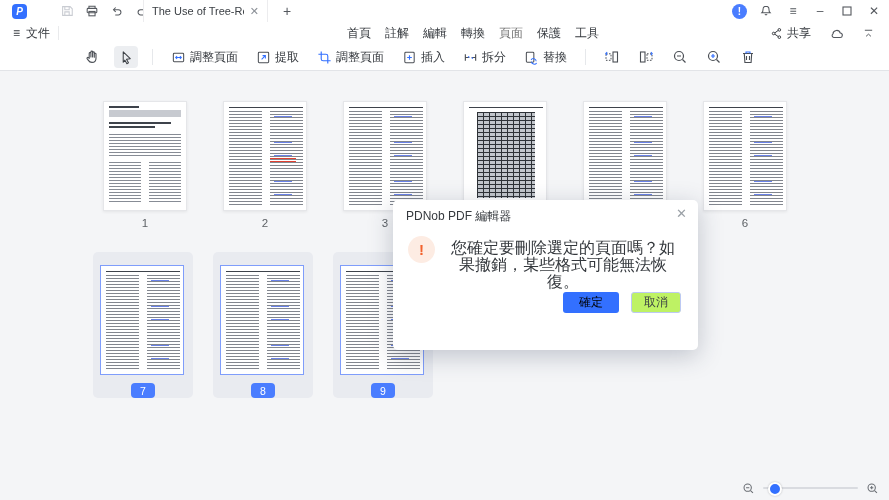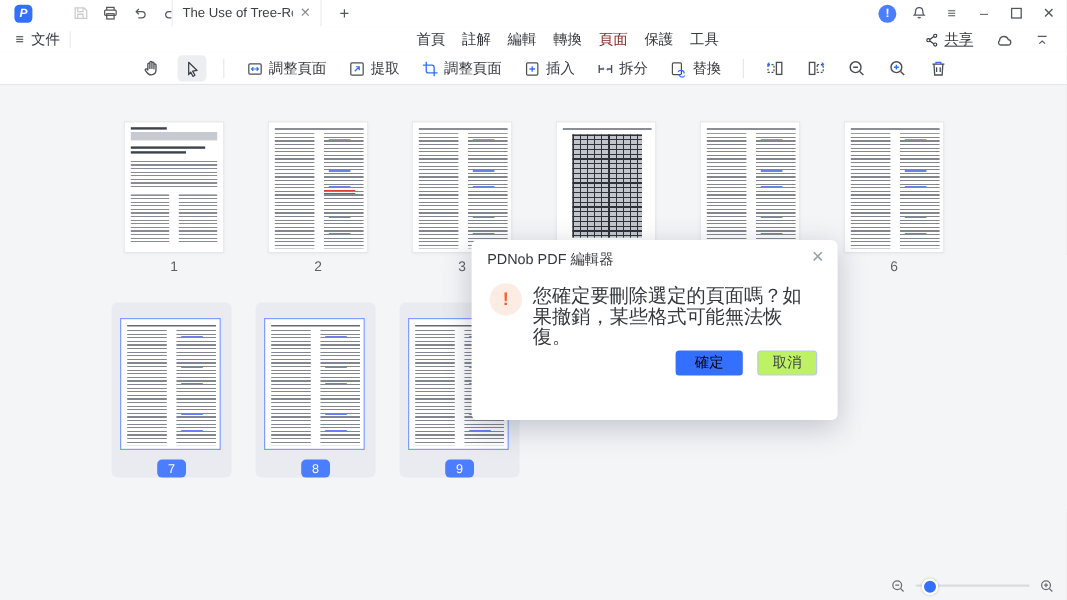--- a/index.html
+++ b/index.html
@@ -24,28 +24,28 @@
   .avatar{width:15px;height:15px;border-radius:50%;background:#4a7dff;color:#fff;font-size:10px;font-weight:700;
           display:flex;align-items:center;justify-content:center;}
   .winbtn{width:16px;height:16px;display:flex;align-items:center;justify-content:center;color:#54585e;font-size:12px;}
 
   
   .menubar{position:absolute;left:0;top:22px;width:889px;height:22px;background:#fff;border-bottom:1px solid #f2f3f5;}
   .mb-file{position:absolute;left:13px;top:0;height:22px;display:flex;align-items:center;gap:6px;font-size:12px;color:#35393e;}
   .mb-sep{position:absolute;left:58px;top:4px;width:1px;height:14px;background:#e9eaec;}
   .mb-items{position:absolute;left:333px;top:0;height:22px;display:flex;align-items:center;gap:12px;margin-left:13px;}
   .mb-item{font-size:12px;color:#35393e;padding:3px 1px;position:relative;}
-  .mb-item.active{color:#7f1d1d;}
+  .mb-item.active{color:#737373;}
   .mb-item.active::after{content:"";position:absolute;left:0;right:0;bottom:-2px;height:2px;background:#3370ff;border-radius:1px;}
-  .mb-right{position:absolute;right:14px;top:0;height:22px;display:flex;align-items:center;gap:18px;color:#54585e;text-decoration:underline;}
+  .mb-right{position:absolute;right:14px;top:0;height:22px;display:flex;align-items:center;gap:18px;color:#54585e;}
   .mb-share{display:flex;align-items:center;gap:4px;font-size:12px;color:#35393e;}
 
   
   .toolbar{position:absolute;left:0;top:44px;width:889px;height:27px;background:#fff;border-bottom:1px solid #e2e4e8;
-           display:flex;align-items:center;padding-left:114px;box-sizing:border-box;gap:10px;}
+           display:flex;align-items:center;padding-left:80px;box-sizing:border-box;gap:10px;}
   .tool{display:flex;align-items:center;gap:4px;font-size:12px;color:#35393e;padding:3px 4px;border-radius:4px;white-space:nowrap;}
   .toolico{width:24px;height:22px;display:flex;align-items:center;justify-content:center;border-radius:4px;}
   .toolico.active{background:#eceef1;}
   .t-sep{width:1px;height:16px;background:#e6e8eb;margin:0 4px;}
   svg.ic{display:block;}
 
   
   .canvas{position:absolute;left:0;top:71px;width:889px;height:429px;background:#f4f5f7;}
   .thumb{position:absolute;width:84px;top:30px;}
   .pg{position:relative;width:84px;height:110px;background:#fff;border:1px solid #e5e6e9;box-sizing:border-box;
@@ -76,21 +76,21 @@
       repeating-linear-gradient(to right,#2e3237 0 1px,transparent 1px 6px),
       repeating-linear-gradient(to bottom,#2e3237 0 1px,#c2c6cc 1px 4px),
       repeating-linear-gradient(to bottom,#82868e 0 1px,transparent 1px 3px);
     background-size:74px 1px,58px 86px,58px 86px,70px 8px;
     background-position:5px 5px,13px 10px,13px 10px,7px 99px;}
   .redmark{position:absolute;left:46px;top:56px;width:26px;height:6px;
            background:repeating-linear-gradient(to bottom,#e04031 0 1px,transparent 1px 3px);}
 
   
   .dialog{position:absolute;left:393px;top:129px;width:305px;height:150px;background:#fff;border-radius:5px;
-          box-shadow:0 6px 24px rgba(40,50,80,.25);z-index:30;}
+          box-shadow:0 6px 24px rgba(40,50,80,.25);z-index:30;text-align:center;}
   .dlg-title{position:absolute;left:13px;top:8px;font-size:12px;color:#35393e;}
   .dlg-close{position:absolute;right:11px;top:6px;color:#9aa0a6;font-size:13px;}
   .warn{position:absolute;left:15px;top:36px;width:27px;height:27px;border-radius:50%;background:#fdece3;
         color:#f2622d;font-weight:700;font-size:15px;display:flex;align-items:center;justify-content:center;}
   .dlg-msg{position:absolute;left:51px;top:39px;width:238px;font-size:16px;line-height:17px;color:#34383d;}
   .btn-ok{position:absolute;left:170px;top:92px;width:56px;height:21px;background:#3370ff;border-radius:3px;
           color:#000000;font-size:12px;display:flex;align-items:center;justify-content:center;}
   .btn-cancel{position:absolute;left:238px;top:92px;width:50px;height:21px;background:#bef264;border:1px solid #bcc9f3;
           border-radius:3px;color:#3c4045;font-size:12px;display:flex;align-items:center;justify-content:center;box-sizing:border-box;}
 

